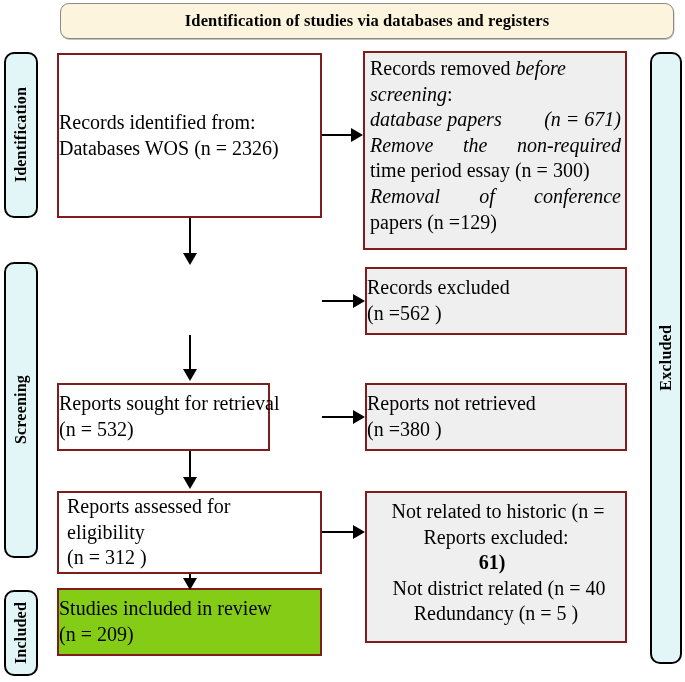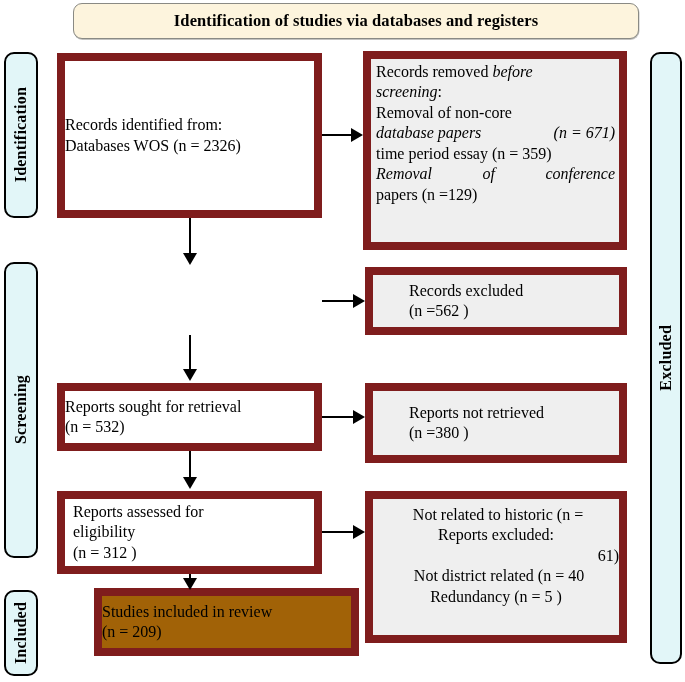--- a/index.html
+++ b/index.html
@@ -17,32 +17,31 @@
     position: relative;
     width: 685px;
     height: 682px;
     background: #ffffff;
   }
 
   
   .header-banner {
     position: absolute;
     left: 60px; top: 3px;
-    width: 566px; height: 36px;
+    width: 614px; height: 36px;
     background: #fdf4dd;
     border: 1.5px solid #8a8a84;
     border-radius: 9px;
     display: flex;
     align-items: center;
     justify-content: center;
     font-weight: bold;
     font-size: 16.5px;
     letter-spacing: 0.1px;
     box-shadow: 0.5px 1px 0 rgba(120,120,115,0.45);
-    margin-left: 13px;
   }
 
   
   .phase-bar {
     position: absolute;
     background: #e2f6f8;
     border: 2px solid #000000;
     border-radius: 10px;
     display: flex;
     align-items: center;
@@ -57,70 +56,70 @@
     white-space: nowrap;
   }
   #bar-identification { left: 4px;  top: 52px;  width: 34px; height: 166px; }
   #bar-screening      { left: 4px;  top: 262px; width: 34px; height: 296px; }
   #bar-included       { left: 4px;  top: 590px; width: 34px; height: 86px;  }
   #bar-excluded       { left: 650px; top: 52px; width: 32px; height: 612px; }
 
   
   .fbox {
     position: absolute;
-    border: 8px solid #7f1d1d;
+    border: 2px solid #7f1d1d;
     background: #ffffff;
-    font-size: 16px;
+    font-size: 20px;
     line-height: 1.28;
   }
   .fbox.center {
     display: flex;
     flex-direction: column;
     align-items: flex-start;
     justify-content: center;
     text-align: center;
   }
-  .fbox.shaded { background: #efefef; padding-left: 36px; }
-  .fbox.included-fill { background: #a16207; margin-left: 37px; }
+  .fbox.shaded { background: #efefef; }
+  .fbox.included-fill { background: #84cc16; }
   .fbox.left-align {
     padding: 3px 4px 2px 5px;
     text-align: left;
   }
   .fbox .line { display: block; white-space: pre; }
   .fbox .justify-line {
     display: flex;
     justify-content: space-between;
     white-space: pre;
     font-style: italic;
   }
   .italic { font-style: italic; }
 
   
   #box-identified      { left: 57px;  top: 53px;  width: 265px; height: 165px; }
   #box-removed         { left: 363px; top: 51px;  width: 264px; height: 199px; }
   #box-screened        { left: 57px;  top: 267px; width: 265px; height: 68px;  }
   #box-records-excl    { left: 365px; top: 267px; width: 262px; height: 68px;  }
-  #box-sought          { left: 57px;  top: 383px; width: 265px; height: 68px;  }
-  #box-not-retrieved   { left: 365px; top: 383px; width: 262px; height: 80px;  }
+  #box-sought          { left: 57px;  top: 383px; width: 213px; height: 68px;  }
+  #box-not-retrieved   { left: 365px; top: 383px; width: 262px; height: 68px;  }
   #box-assessed        { left: 57px;  top: 491px; width: 265px; height: 83px; padding-left: 8px;  }
   #box-reports-excl    { left: 365px; top: 491px; width: 262px; height: 152px; }
   #box-included        { left: 57px;  top: 588px; width: 265px; height: 68px;  }
 
   
   #box-reports-excl {
     overflow: visible;
     padding: 6px 0 0 0;
     text-align: center;
   }
   #box-reports-excl .ov {
     display: block;
     white-space: nowrap;
   }
   #box-reports-excl .ov.l2 { margin-left: 4px; }
-  #box-reports-excl .ov.l3 { text-align: right; margin-left: -8px; }
+  #box-reports-excl .ov.l3 { text-align: center; margin-left: -8px; font-weight: bold; }
   #box-reports-excl .ov.l4 { margin-left: 6px; }
 
   
   .vline {
     position: absolute;
     width: 2px;
     background: #000000;
   }
   .hline {
     position: absolute;
@@ -166,23 +165,23 @@
   </div>
 
   <div class="fbox center" id="box-identified">
     <span class="line">Records identified from:</span>
     <span class="line">Databases WOS (n = 2326)</span>
   </div>
 
   <div class="fbox shaded left-align" id="box-removed">
     <span class="line"><span>Records removed </span><span class="italic">before</span></span>
     <span class="line"><span class="italic">screening</span><span>:</span></span>
-    <span class="line">Removal of non-core</span>
     <span class="justify-line"><span>database papers</span><span>(n = 671)</span></span>
-    <span class="line">time period essay (n = 359)</span>
+    <span class="justify-line"><span>Remove</span><span>the</span><span>non-required</span></span>
+    <span class="line">time period essay (n = 300)</span>
     <span class="justify-line"><span>Removal</span><span>of</span><span>conference</span></span>
     <span class="line">papers (n =129)</span>
   </div>
 
 
   <div class="fbox center shaded" id="box-records-excl">
     <span class="line">Records excluded</span>
     <span class="line">(n =562 )</span>
   </div>
 

